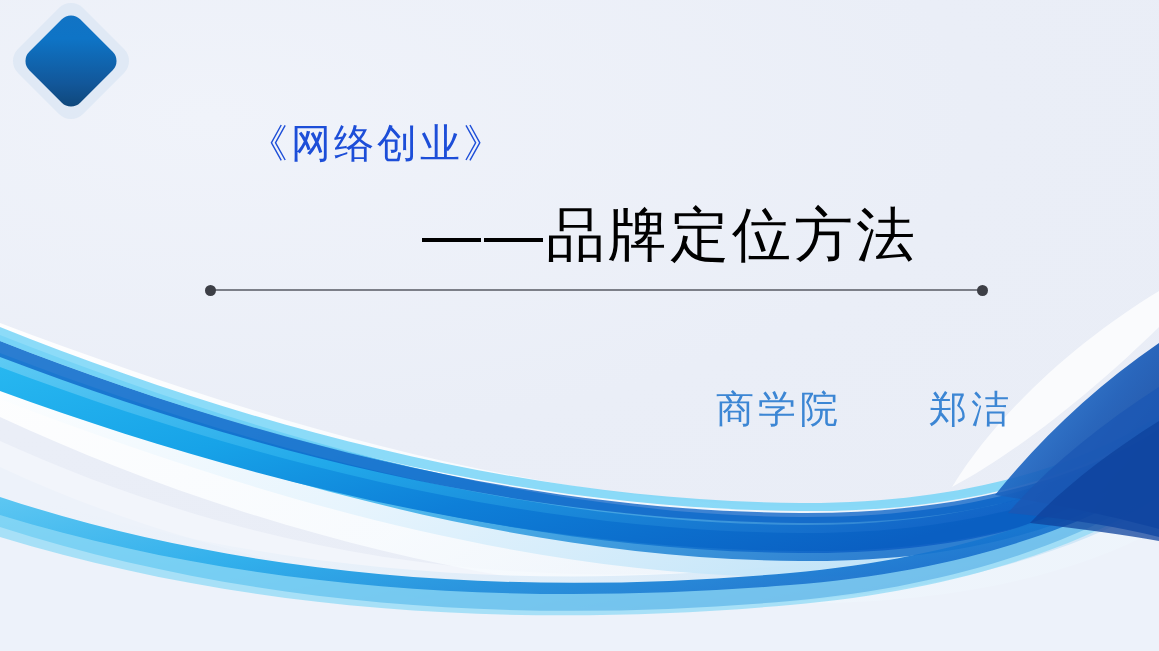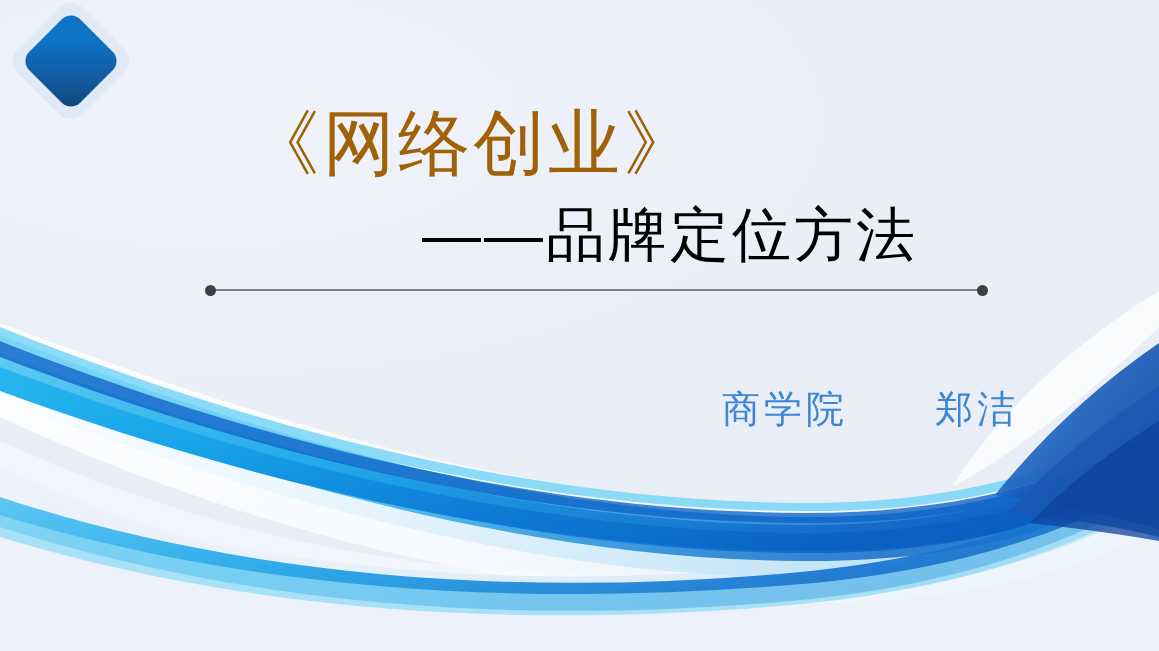--- a/index.html
+++ b/index.html
@@ -61,23 +61,23 @@
   .title-block {
     position: absolute;
     left: 0;
     top: 0;
     width: 1159px;
   }
   .title-main {
     position: absolute;
     left: 248px;
     top: 108px;
-    font-size: 72px;
+    font-size: 40px;
     line-height: 70px;
-    color: #a16207;
+    color: #1d4ed8;
     letter-spacing: 3px;
     white-space: nowrap;
     font-weight: 400;
   }
   .title-sub {
     position: absolute;
     left: 422px;
     top: 198px;
     font-size: 59px;
     line-height: 74px;
@@ -119,21 +119,20 @@
   .author-line {
     position: absolute;
     left: 716px;
     top: 385px;
     font-size: 38px;
     line-height: 48px;
     color: #3C86D4;
     letter-spacing: 4px;
     white-space: pre;
     font-weight: 400;
-    margin-left: 6px;
   }
 
   
   .wave-art {
     position: absolute;
     left: 0;
     bottom: 0;
     width: 1159px;
     height: 360px;
     pointer-events: none;

